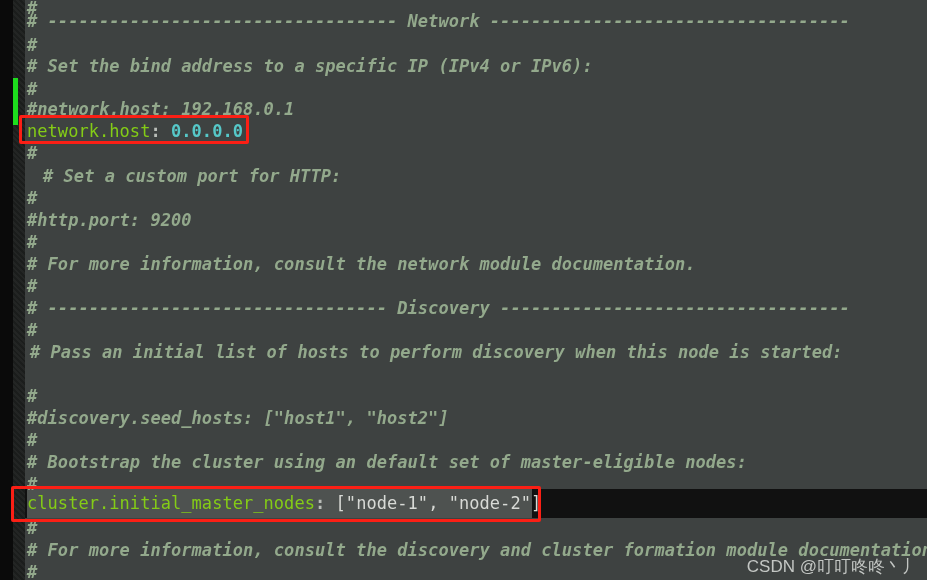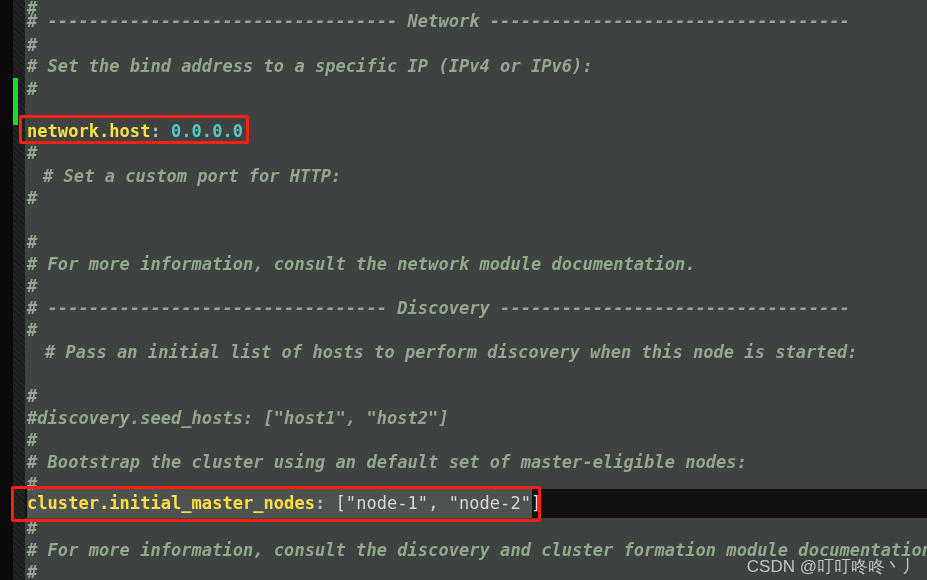--- a/index.html
+++ b/index.html
@@ -58,22 +58,22 @@
     white-space: pre;
     font-size: 17px;
     letter-spacing: 0.05px;
   }
   .cmt {
     color: #93a98c;
     font-style: italic;
     font-weight: bold;
   }
   .key {
-    color: #fde047;
-    font-weight: bold;
+    color: #84cc16;
+    font-weight: normal;
   }
   .colon {
     color: #b9bdb8;
     font-weight: bold;
   }
   .val-num {
     color: #56c8c8;
     font-weight: bold;
   }
   .val-str {
@@ -129,32 +129,34 @@
   <div class="code">
 
     <div class="row-band" style="top:489px"></div>
     <div class="sel-hl" style="top:489px; left:2px; width:505px"></div>
 
     <div class="line cmt" style="top:-6px;  left:2px">#</div>
     <div class="line cmt" style="top:7px;   left:2px"># ---------------------------------- Network -----------------------------------</div>
     <div class="line cmt" style="top:31px;  left:2px">#</div>
     <div class="line cmt" style="top:52px;  left:2px"># Set the bind address to a specific IP (IPv4 or IPv6):</div>
     <div class="line cmt" style="top:75px;  left:2px">#</div>
+    <div class="line cmt" style="top:95px;  left:2px">#network.host: 192.168.0.1</div>
 
     <div class="line" style="top:117px; left:2px"><span class="key">network.host</span><span class="colon">:</span><span class="val-num"> 0.0.0.0</span></div>
 
     <div class="line cmt" style="top:139px; left:2px">#</div>
     <div class="line cmt" style="top:162px; left:18px"># Set a custom port for HTTP:</div>
     <div class="line cmt" style="top:184px; left:2px">#</div>
+    <div class="line cmt" style="top:206px; left:2px">#http.port: 9200</div>
     <div class="line cmt" style="top:228px; left:2px">#</div>
     <div class="line cmt" style="top:250px; left:2px"># For more information, consult the network module documentation.</div>
     <div class="line cmt" style="top:272px; left:2px">#</div>
     <div class="line cmt" style="top:294px; left:2px"># --------------------------------- Discovery ----------------------------------</div>
     <div class="line cmt" style="top:316px; left:2px">#</div>
-    <div class="line cmt" style="top:338px; left:20px"># Pass an initial list of hosts to perform discovery when this node is started:</div>
+    <div class="line cmt" style="top:338px; left:5px"># Pass an initial list of hosts to perform discovery when this node is started:</div>
     <div class="line cmt" style="top:382px; left:2px">#</div>
     <div class="line cmt" style="top:404px; left:2px">#discovery.seed_hosts: ["host1", "host2"]</div>
     <div class="line cmt" style="top:426px; left:2px">#</div>
     <div class="line cmt" style="top:448px; left:2px"># Bootstrap the cluster using an default set of master-eligible nodes:</div>
     <div class="line cmt" style="top:470px; left:2px">#</div>
 
     <div class="line" style="top:489px; left:2px"><span class="key">cluster.initial_master_nodes</span><span class="colon">:</span><span class="val-str"> ["node-1", "node-2"]</span></div>
 
     <div class="line cmt" style="top:514px; left:2px">#</div>
     <div class="line cmt" style="top:536px; left:2px"># For more information, consult the discovery and cluster formation module documentation.</div>

